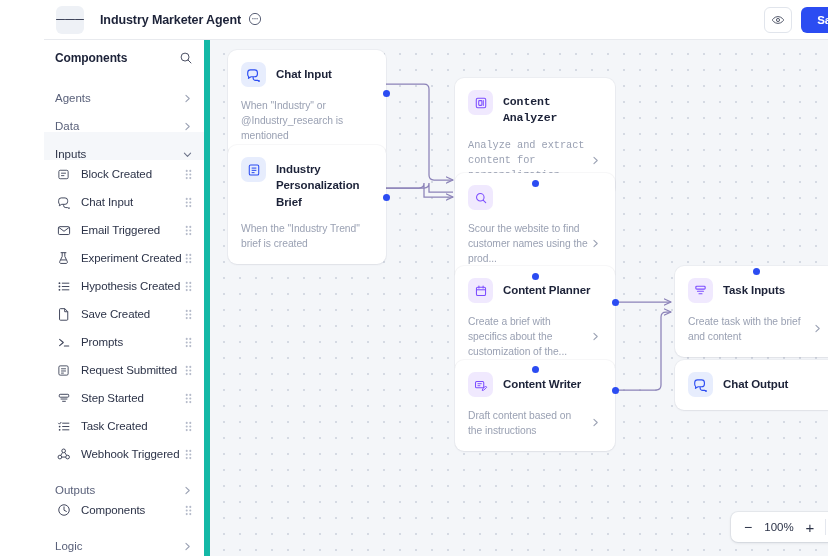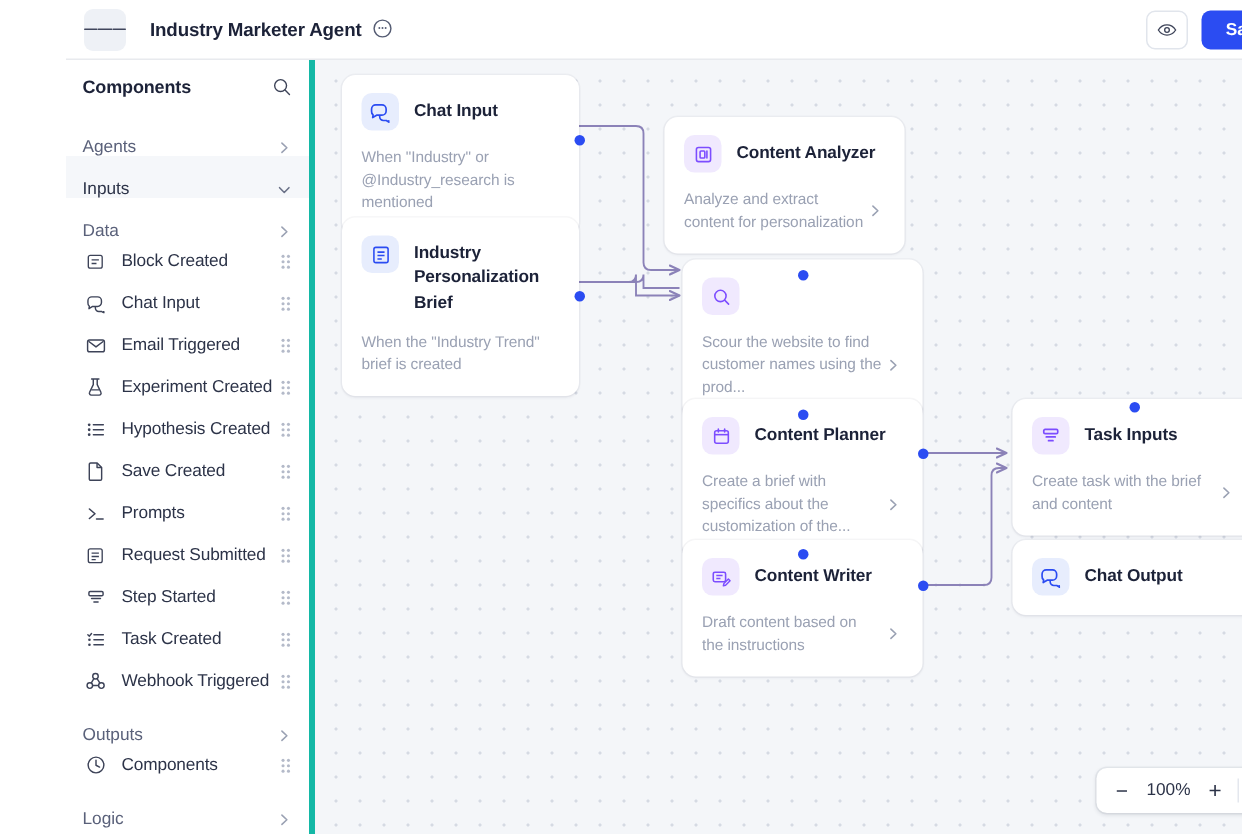--- a/index.html
+++ b/index.html
@@ -50,21 +50,21 @@
     font-family: "Liberation Sans", sans-serif;
   }
 
   
   .body { flex: 1; display: flex; min-height: 0; position: relative; }
 
   
   .sidebar {
     width: 166px; flex: 0 0 166px;
     background: #ffffff;
-    border-right: 4px solid #14b8a6;
+    border-right: 6px solid #14b8a6;
     overflow: hidden;
     position: relative; z-index: 10;
     display: flex; flex-direction: column;
   }
   .sb-header {
     height: 36px; flex: 0 0 36px;
     display: flex; align-items: center;
     padding: 0 11px;
   }
   .sb-header-title { font-size: 12px; font-weight: 700; color: #1c2238; letter-spacing: -0.1px; }
@@ -184,34 +184,34 @@
 
       <div class="sb-group">
         <span>Agents</span>
         <span class="chev">
             <svg width="11" height="11" viewBox="0 0 12 12">
               <polyline points="4.3,2.6 7.9,6 4.3,9.4" fill="none" stroke="#9aa1b3" stroke-width="1.15" stroke-linecap="round" stroke-linejoin="round"></polyline>
             </svg>
           </span>
       </div>
 
+      <div class="sb-group">
+        <span>Data</span>
+        <span class="chev">
+            <svg width="11" height="11" viewBox="0 0 12 12">
+              <polyline points="4.3,2.6 7.9,6 4.3,9.4" fill="none" stroke="#9aa1b3" stroke-width="1.15" stroke-linecap="round" stroke-linejoin="round"></polyline>
+            </svg>
+          </span>
+      </div>
+
       <div class="sb-group active">
         <span>Inputs</span>
         <span class="chev">
             <svg width="11" height="11" viewBox="0 0 12 12">
               <polyline points="2.6,4.5 6,8 9.4,4.5" fill="none" stroke="#6b7288" stroke-width="1.15" stroke-linecap="round" stroke-linejoin="round"></polyline>
-            </svg>
-          </span>
-      </div>
-
-      <div class="sb-group">
-        <span>Data</span>
-        <span class="chev">
-            <svg width="11" height="11" viewBox="0 0 12 12">
-              <polyline points="4.3,2.6 7.9,6 4.3,9.4" fill="none" stroke="#9aa1b3" stroke-width="1.15" stroke-linecap="round" stroke-linejoin="round"></polyline>
             </svg>
           </span>
       </div>
 
       <div class="sb-item">
         <span class="ic">
             <svg width="13" height="13" viewBox="0 0 16 16">
               <rect x="2.3" y="2.8" width="11.4" height="10.4" rx="1.6" fill="none" stroke="#3d4358" stroke-width="1.1"></rect>
               <line x1="5" y1="6.4" x2="11" y2="6.4" stroke="#3d4358" stroke-width="1.1"></line>
               <line x1="5" y1="9.4" x2="9" y2="9.4" stroke="#3d4358" stroke-width="1.1"></line>
@@ -577,21 +577,21 @@
               </svg>
           </div>
           <div class="node-title">Industry Personalization Brief</div>
         </div>
         <div class="node-body">
           <div class="node-desc">When the "Industry Trend" brief is created</div>
         </div>
       </div>
       <div class="port" style="left:173px; top:154px;"></div>
 
-      <div class="node" style="left:233px; top:38px; width:160px;">
+      <div class="node" style="left:245px; top:38px; width:160px;font-family:Liberation Mono, monospace;">
         <div class="node-head">
           <div class="node-ic agent">
             <svg width="14" height="14" viewBox="0 0 16 16">
                 <rect x="2.6" y="2.6" width="10.8" height="10.8" rx="1.6" fill="none" stroke="#7c4dff" stroke-width="1.2"></rect>
                 <rect x="5.4" y="5.3" width="3.6" height="5.4" rx="0.7" fill="none" stroke="#7c4dff" stroke-width="1.2"></rect>
                 <line x1="10.6" y1="5.3" x2="10.6" y2="10.7" stroke="#7c4dff" stroke-width="1.2" stroke-linecap="round"></line>
               </svg>
           </div>
           <div class="node-title">Content Analyzer</div>
         </div>

